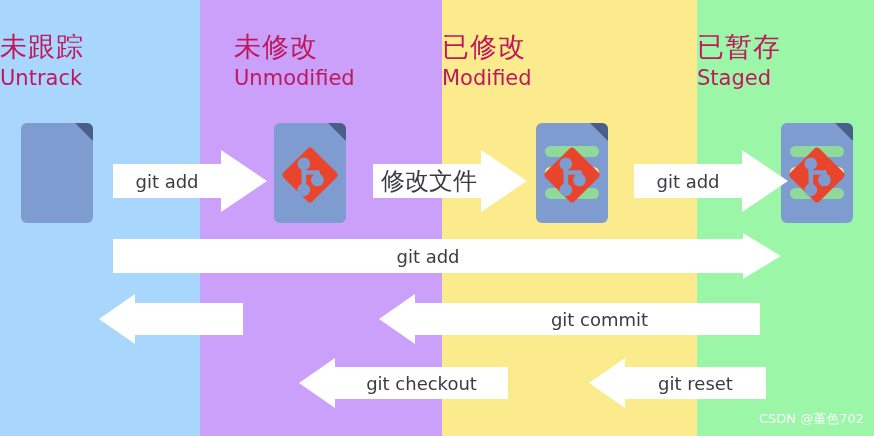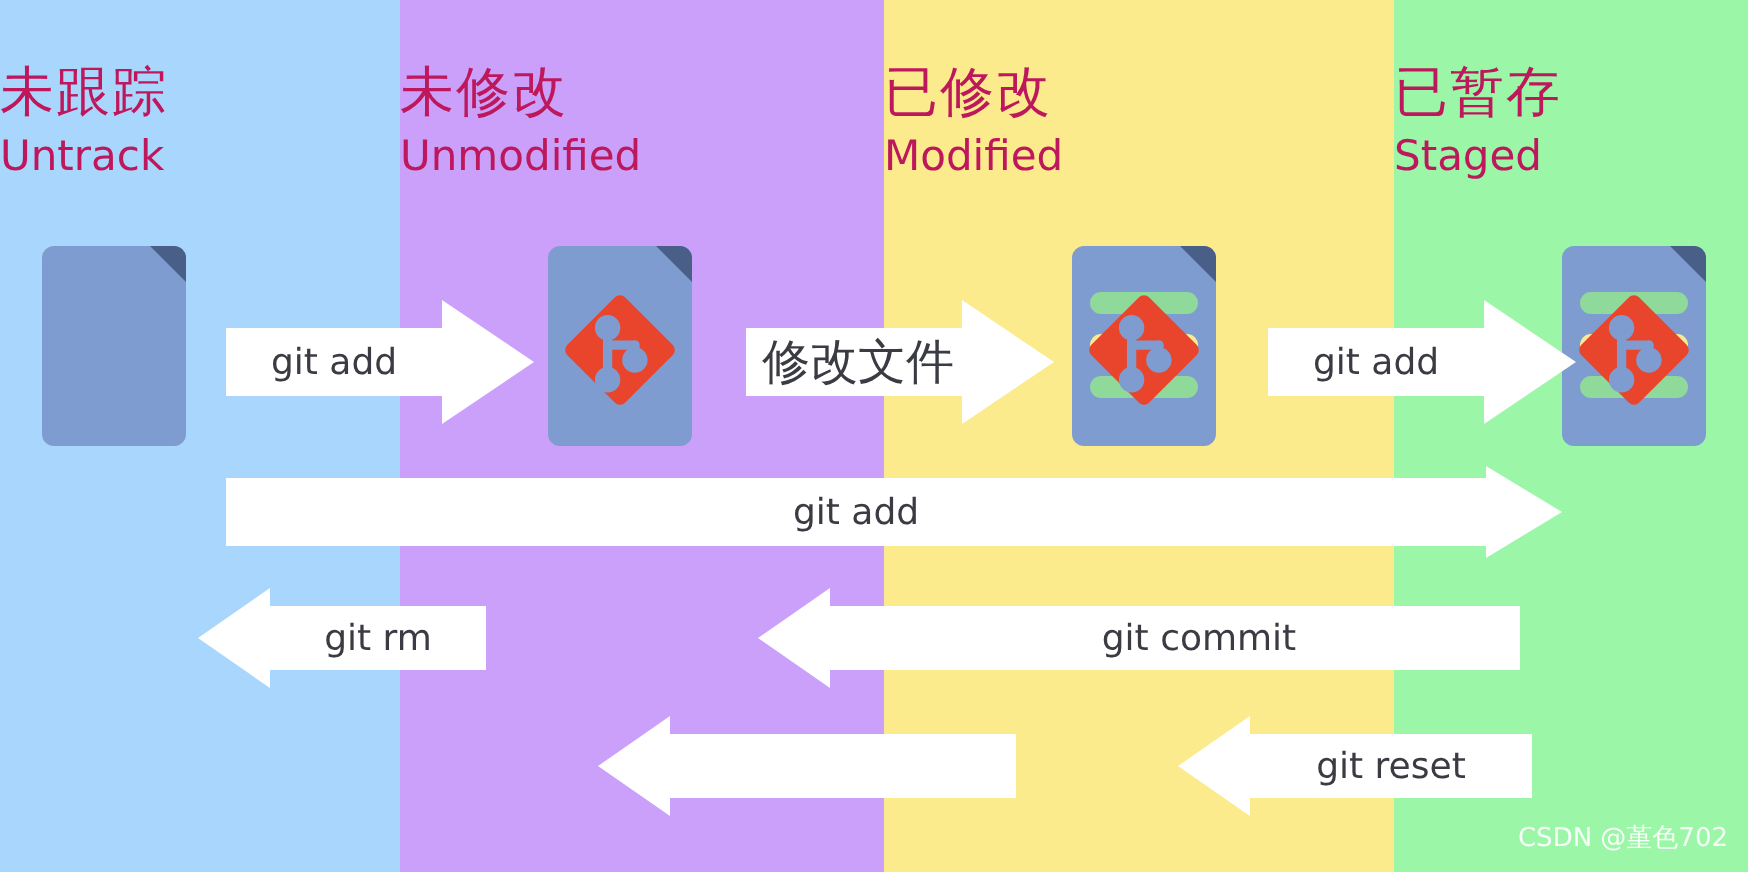--- a/index.html
+++ b/index.html
@@ -41,21 +41,21 @@
     line-height: 38px;
     letter-spacing: 1px;
     white-space: nowrap;
   }
   .hdr .en {
     font-size: 21px;
     line-height: 24px;
     white-space: nowrap;
   }
   #hdr-untracked  { left: 0px;   width: 128px; }
-  #hdr-unmodified { left: 200px; width: 228px; }
+  #hdr-unmodified { left: 200px; width: 228px; padding-left: 34px; }
   #hdr-modified   { left: 442px; width: 256px; }
   #hdr-staged     { left: 697px; width: 248px; }
 
   
   .fileicon {
     position: absolute;
     width: 72px;
     height: 100px;
   }
   .fileicon .sheet {
@@ -247,34 +247,34 @@
     <svg width="668" height="46" viewBox="0 0 668 46">
       <path d="M0,6 L630,6 L630,0 L668,23 L630,46 L630,40 L0,40 Z" fill="#ffffff"></path>
     </svg>
     <div class="lbl" style="left:0; width:630px;">git add</div>
   </div>
 
   <div class="arrow" id="ar-rm" style="left:99px; top:294px; width:144px; height:50px;">
     <svg width="144" height="50" viewBox="0 0 144 50">
       <path d="M144,9 L36,9 L36,0 L0,25 L36,50 L36,41 L144,41 Z" fill="#ffffff"></path>
     </svg>
-    <div class="lbl" style="left:36px; width:108px;">git rm</div>
   </div>
 
   <div class="arrow" id="ar-commit" style="left:379px; top:294px; width:381px; height:50px;">
     <svg width="381" height="50" viewBox="0 0 381 50">
       <path d="M381,9 L36,9 L36,0 L0,25 L36,50 L36,41 L381,41 Z" fill="#ffffff"></path>
     </svg>
     <div class="lbl" style="left:48px; width:345px;">git commit</div>
   </div>
 
   <div class="arrow" id="ar-checkout" style="left:299px; top:358px; width:209px; height:50px;">
     <svg width="209" height="50" viewBox="0 0 209 50">
       <path d="M209,9 L36,9 L36,0 L0,25 L36,50 L36,41 L209,41 Z" fill="#ffffff"></path>
     </svg>
+    <div class="lbl" style="left:36px; width:173px;">git checkout</div>
   </div>
 
   <div class="arrow" id="ar-reset" style="left:589px; top:358px; width:177px; height:50px;">
     <svg width="177" height="50" viewBox="0 0 177 50">
       <path d="M177,9 L36,9 L36,0 L0,25 L36,50 L36,41 L177,41 Z" fill="#ffffff"></path>
     </svg>
     <div class="lbl" style="left:36px; width:141px;">git reset</div>
   </div>
 
   <div id="watermark">CSDN @堇色702</div>

